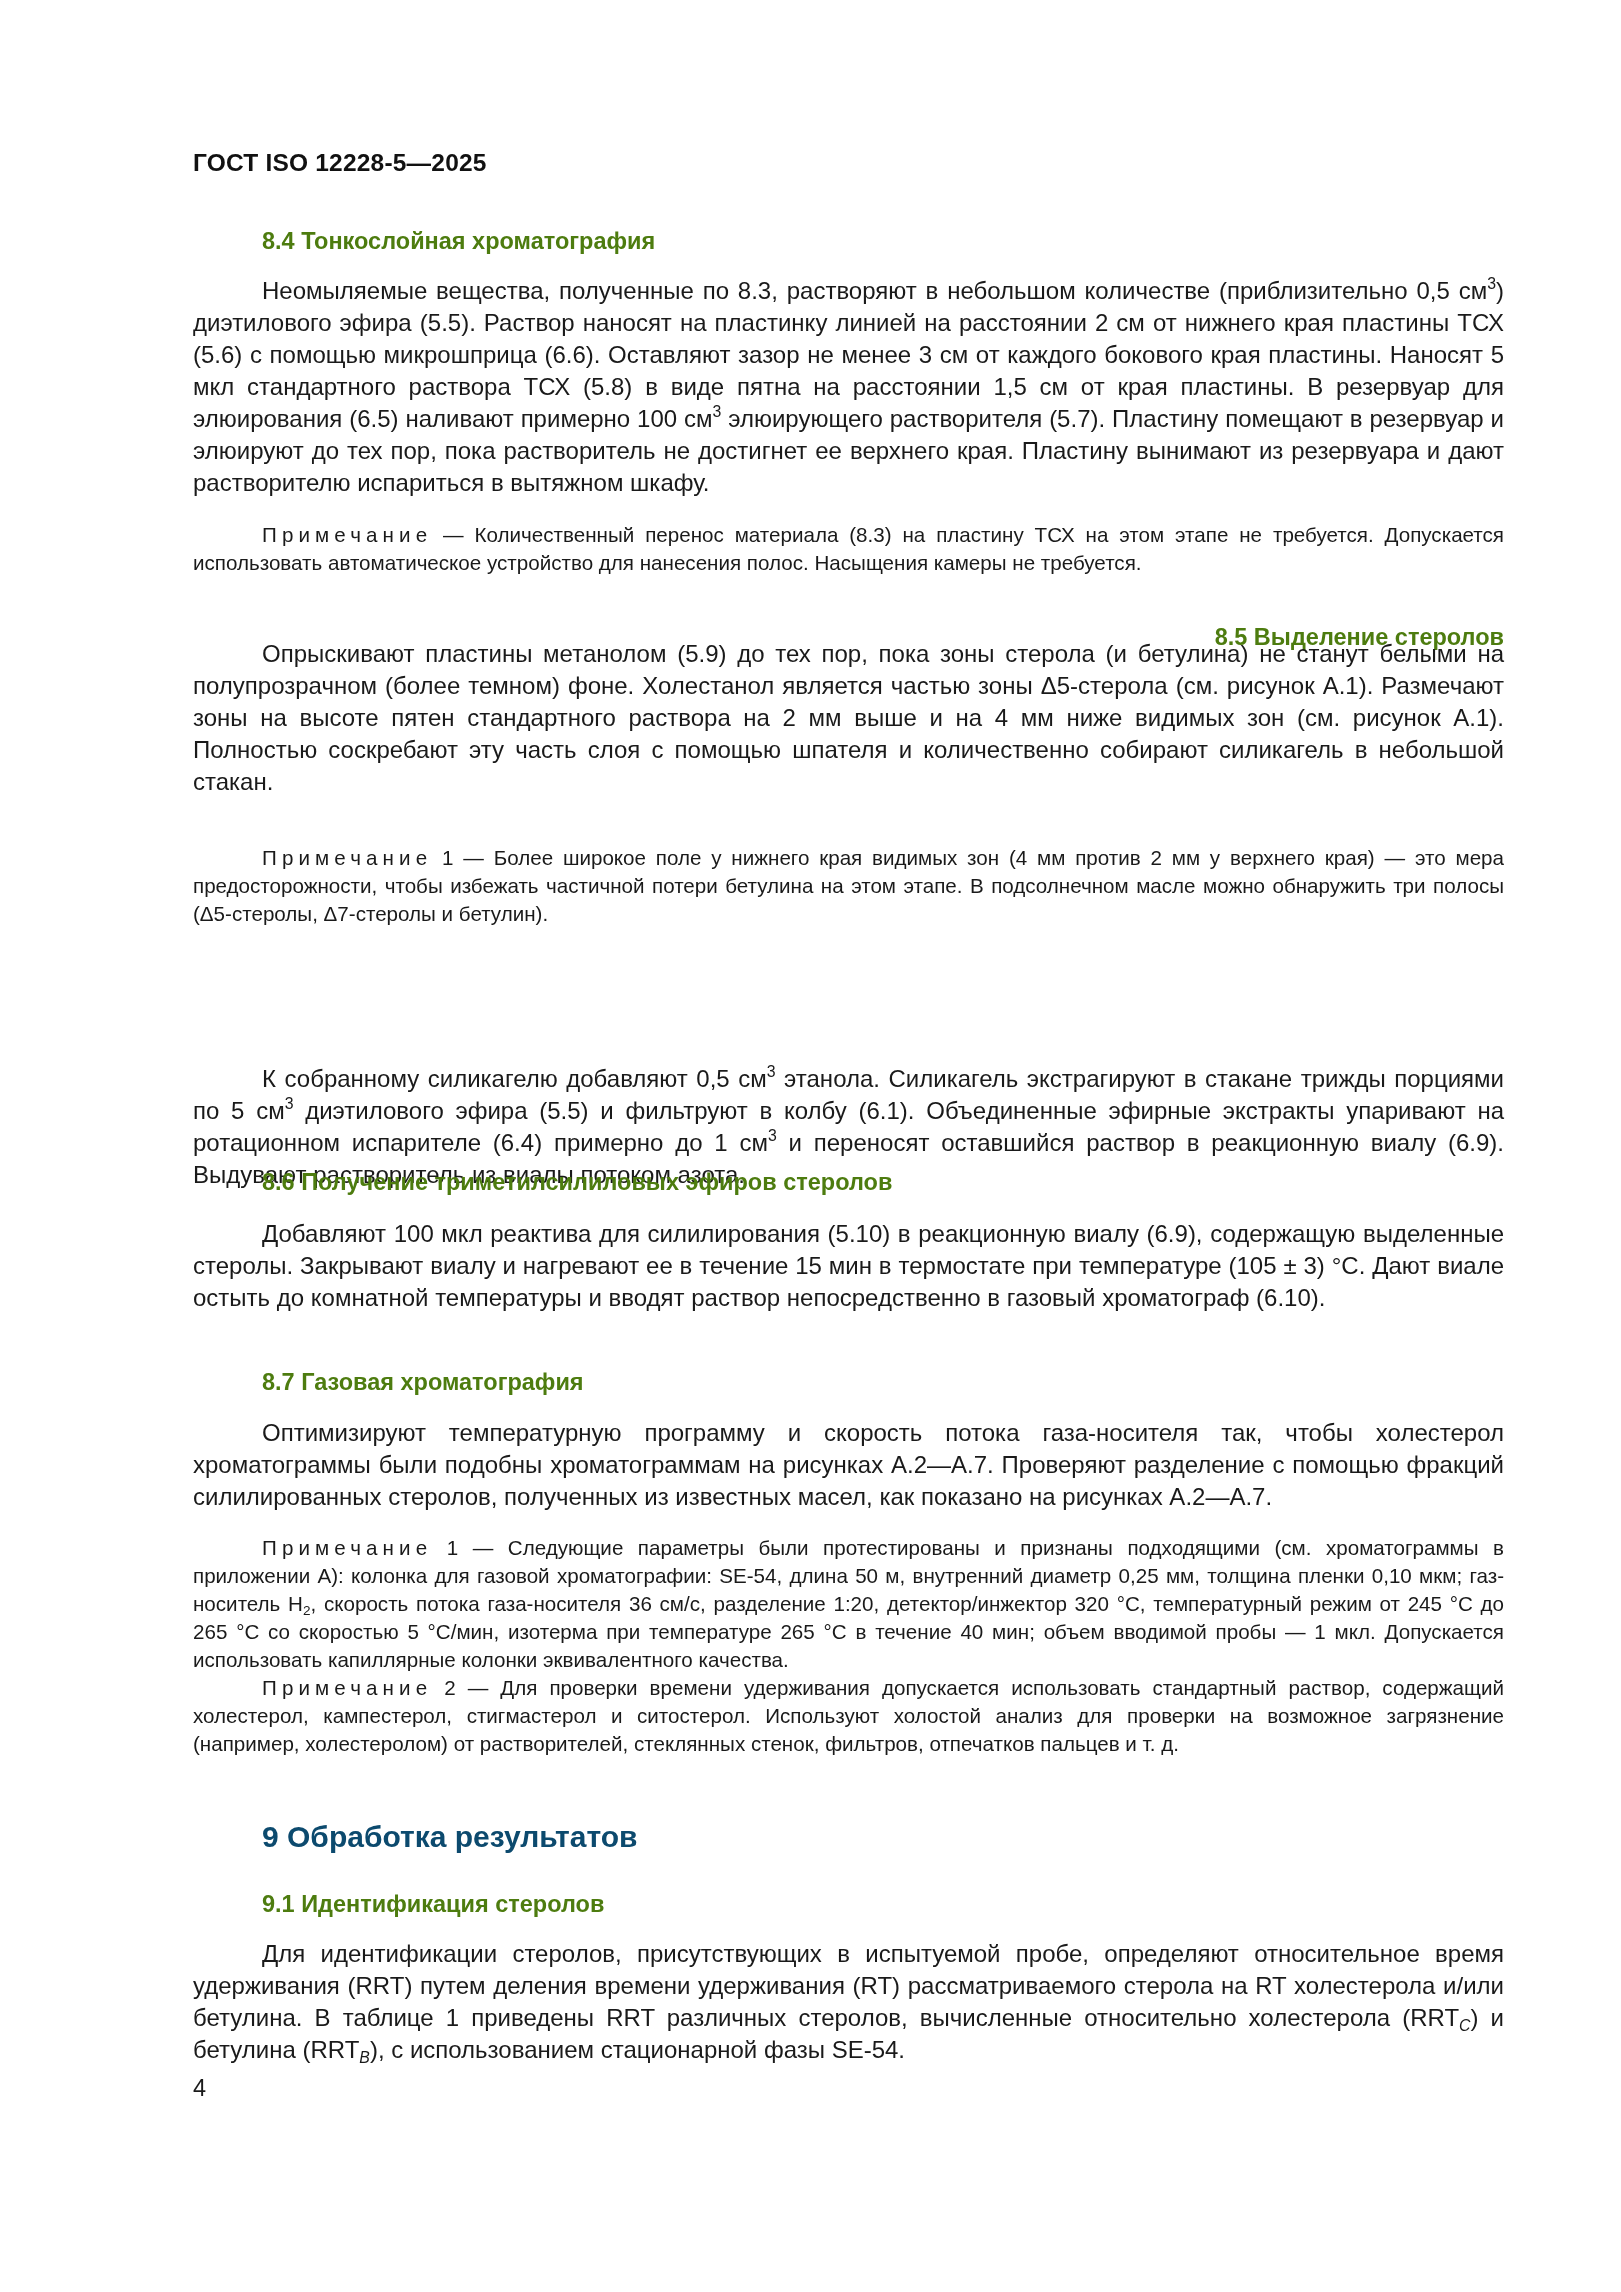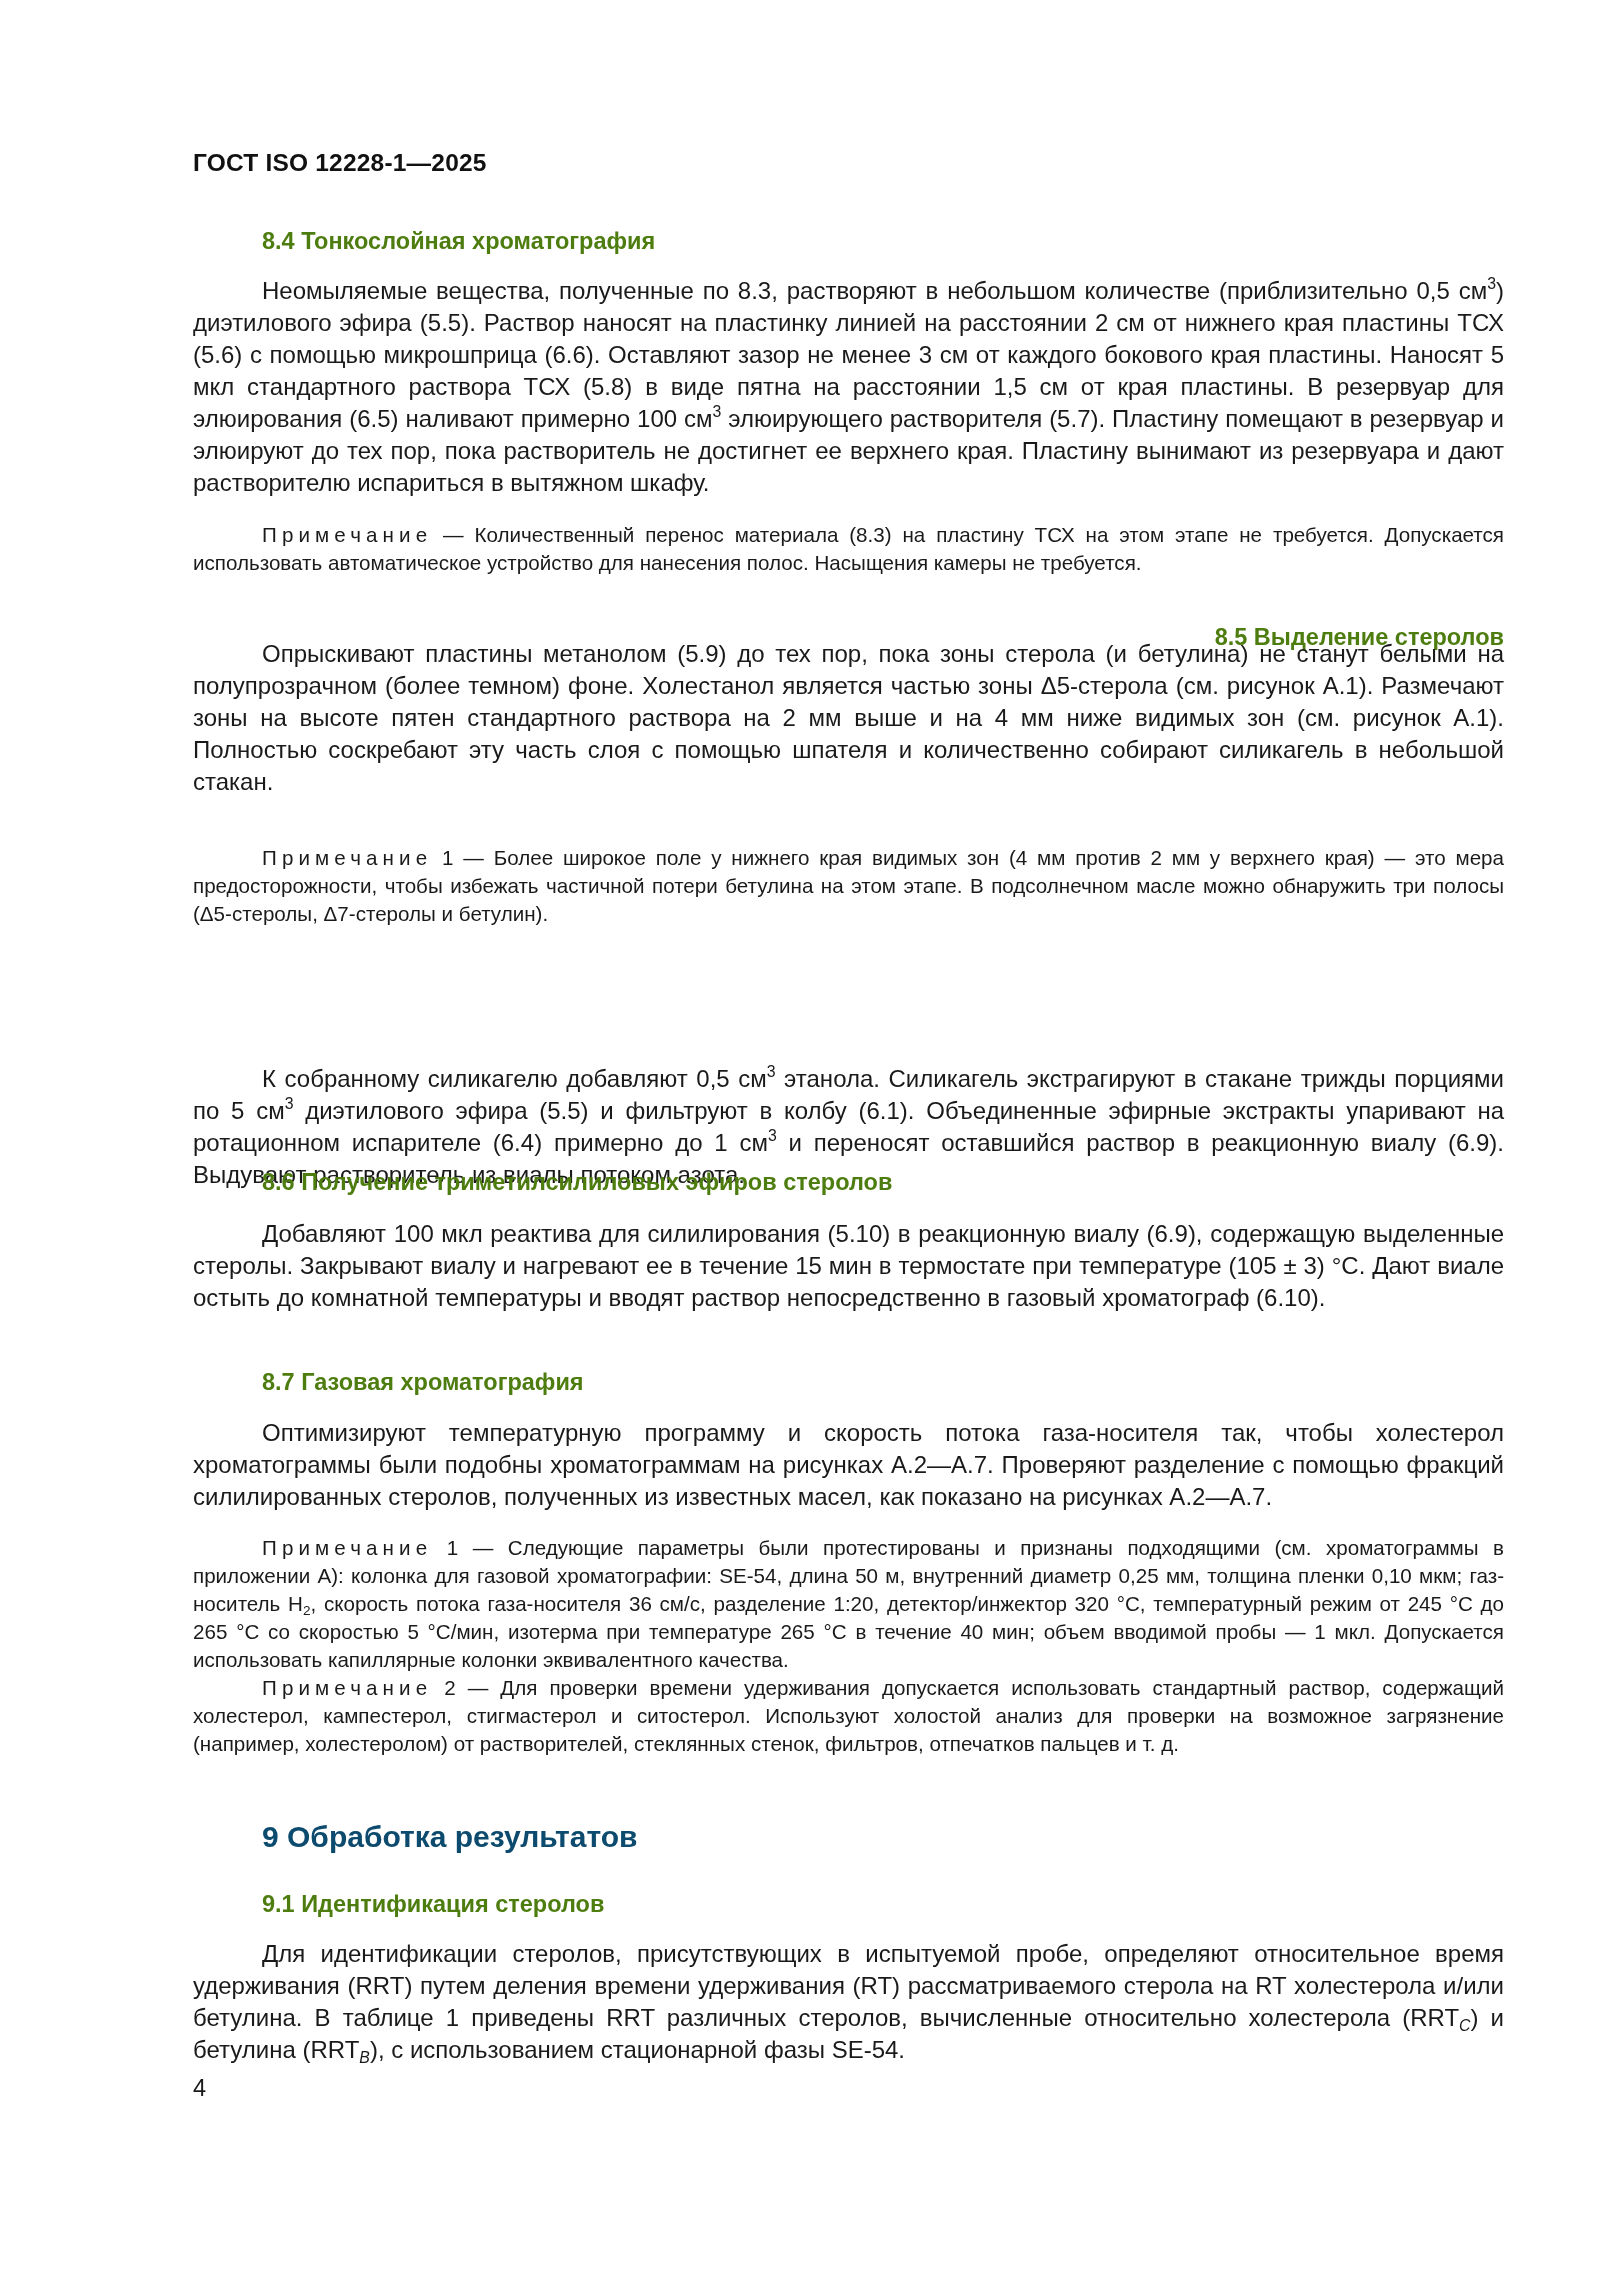--- a/index.html
+++ b/index.html
@@ -24,21 +24,21 @@
     text-indent: 69px; margin: 0;
   }
   .note .note-label { letter-spacing: 5.1px; }
   sup { font-size: 0.66em; line-height: 0; vertical-align: 0.62em; }
   sub { font-size: 0.66em; line-height: 0; vertical-align: -0.3em; font-style: italic; }
   .page-num { position: absolute; left: 193px; top: 2075px; font-size: 23.5px; }
 </style>
 </head>
 <body>
 
-<div class="doc-id">ГОСТ ISO 12228-1—2025</div>
+<div class="doc-id">ГОСТ ISO 12228-5—2025</div>
 
 <div class="block" style="top:228px;">
   <div class="h2">8.4 Тонкослойная хроматография</div>
 </div>
 <div class="block" style="top:275px;">
   <p class="p"><span>Неомыляемые вещества, полученные по 8.3, растворяют в небольшом количестве (приблизительно 0,5 см</span><sup>3</sup><span>) диэтилового эфира (5.5). Раствор наносят на пластинку линией на расстоянии 2 см от нижнего края пластины ТСХ (5.6) с помощью микрошприца (6.6). Оставляют зазор не менее 3 см от каждого боко­вого края пластины. Наносят 5 мкл стандартного раствора ТСХ (5.8) в виде пятна на расстоянии 1,5 см от края пластины. В резервуар для элюирования (6.5) наливают примерно 100 см</span><sup>3</sup><span> элюирующего раство­рителя (5.7). Пластину помещают в резервуар и элюируют до тех пор, пока растворитель не достигнет ее верхнего края. Пластину вынимают из резервуара и дают растворителю испариться в вытяжном шкафу.</span></p>
 </div>
 <div class="block" style="top:521px;">
   <p class="note"><span class="note-label">Примечание</span><span> — Количественный перенос материала (8.3) на пластину ТСХ на этом этапе не требуется. Допускается использовать автоматическое устройство для нанесения полос. Насыщения камеры не требуется.</span></p>
 </div>

